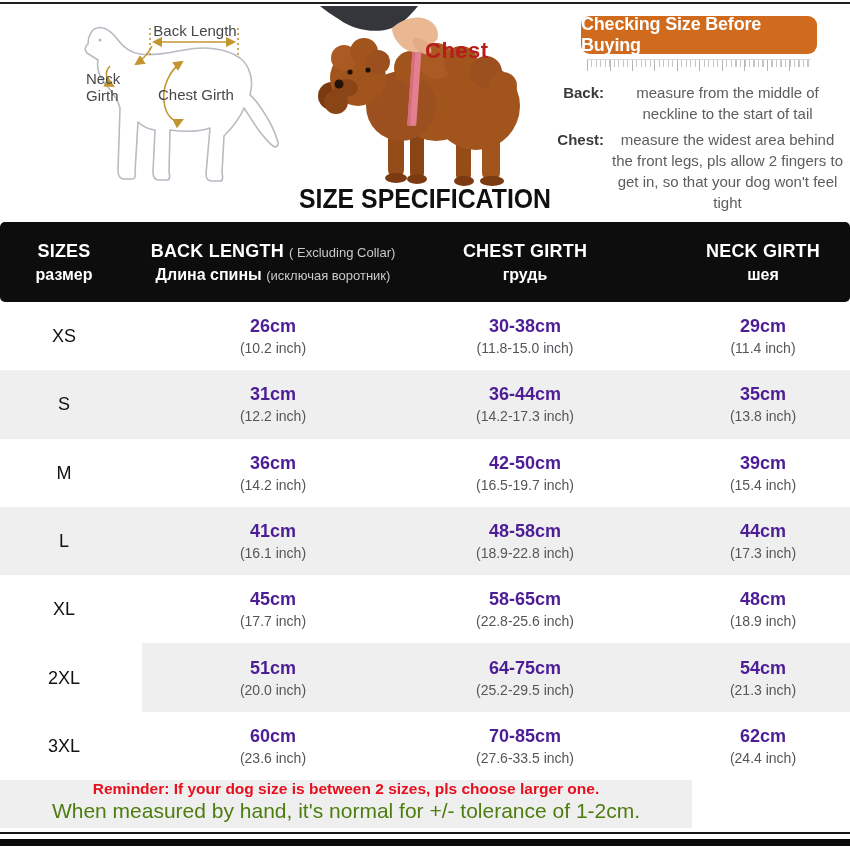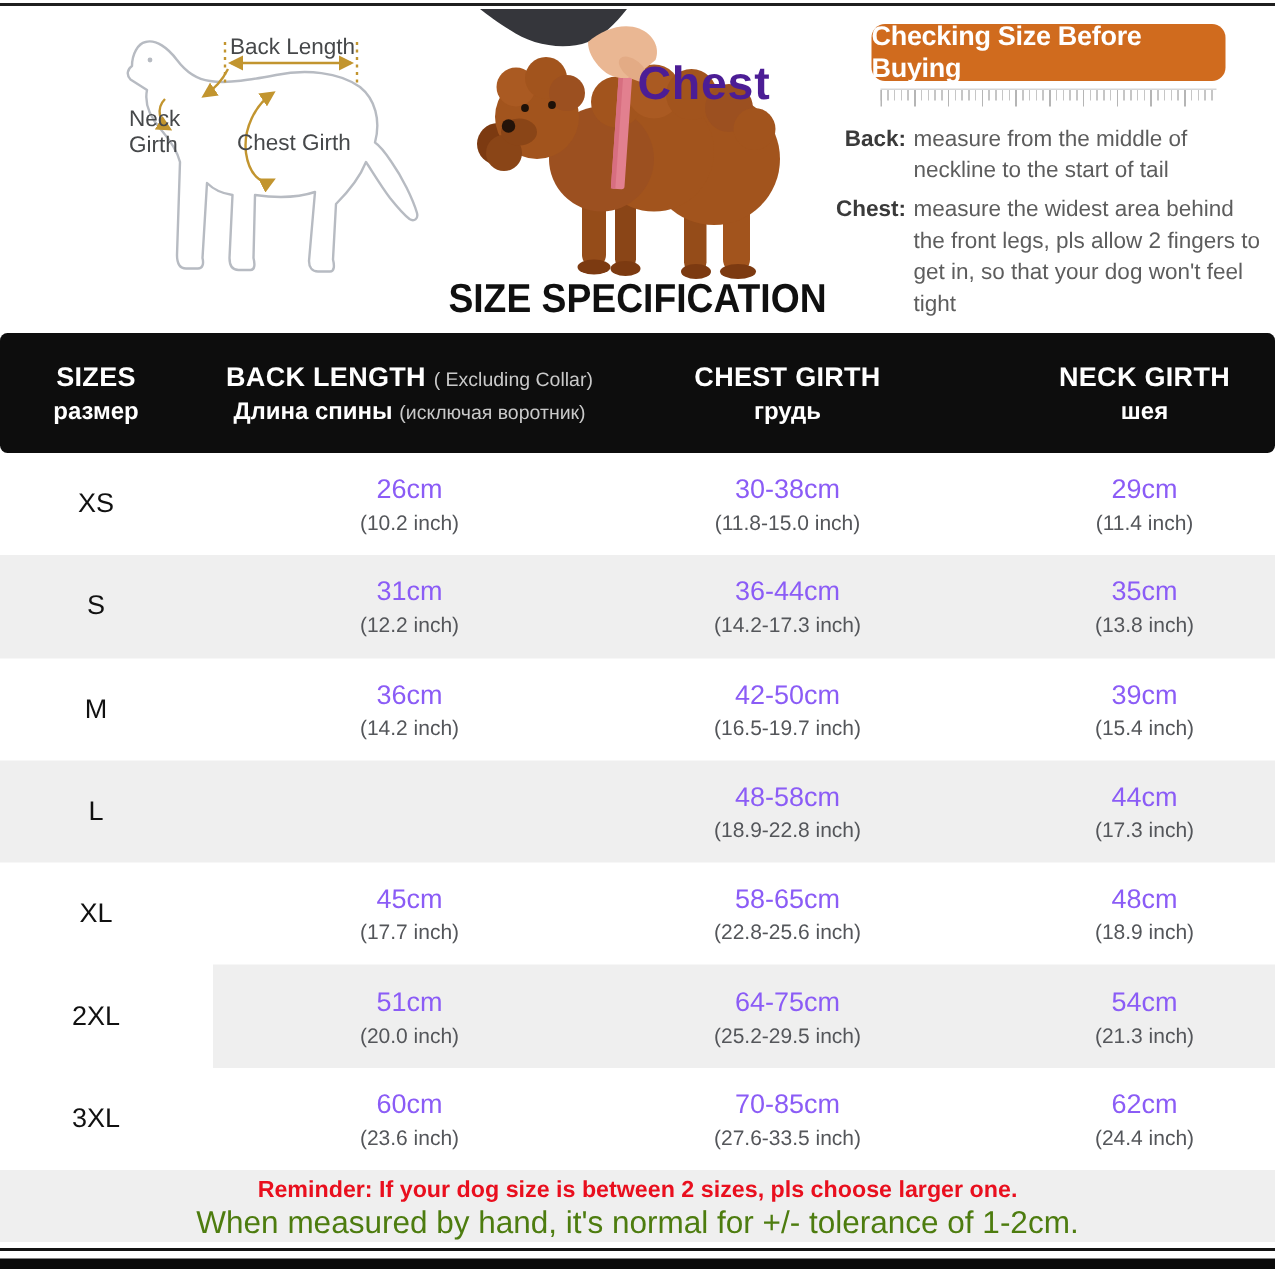--- a/index.html
+++ b/index.html
@@ -7,36 +7,36 @@
           font-family:"Liberation Sans", sans-serif; color:#1a1a1a; }
 
   .top-rule { position:absolute; top:2px; left:0; width:850px; height:2px; background:#1f1f1f; }
 
   
   .hero { position:absolute; top:4px; left:0; width:850px; height:180px; }
   .diagram { position:absolute; left:12px; top:6px; }
   svg text { font-family:"Liberation Sans", sans-serif; }
 
   .photo { position:absolute; left:306px; top:2px; width:245px; height:180px; }
-  .chest-label { position:absolute; left:119px; top:32px; font-size:31px; font-weight:bold;
-                 color:#4c1d95; letter-spacing:0.5px; }
+  .chest-label { position:absolute; left:119px; top:32px; font-size:22px; font-weight:bold;
+                 color:#b91c1c; letter-spacing:0.5px; }
 
   .info { position:absolute; left:552px; top:12px; width:294px; }
   .btn { width:236px; height:38px; margin:0 auto; background:#d06b1e; border-radius:9px;
          color:#fff; font-size:18px; font-weight:600; letter-spacing:-0.2px;
          display:flex; align-items:center; justify-content:center; cursor:pointer; }
   .ruler { width:224px; height:13px; margin:5px auto 9px; position:relative;
            border-top:1px solid #d6d6d6; }
   .ruler::before { content:""; position:absolute; left:0; right:0; top:0; height:7px;
            background:repeating-linear-gradient(90deg,#c6c6c6 0 1px,transparent 1px 4.5px); }
   .ruler::after  { content:""; position:absolute; left:0; right:0; top:0; height:11px;
            background:repeating-linear-gradient(90deg,#b5b5b5 0 1px,transparent 1px 22.5px); }
   .tip { display:flex; font-size:15px; line-height:21px; color:#5d5d5d; margin-bottom:5px; }
   .tip-term { min-width:52px; text-align:right; font-weight:700; color:#3a3a3a; margin-right:5px; }
-  .tip-text { width:252px; }
+  .tip-text { width:252px;text-align:center; }
 
   
   .title { position:absolute; top:184px; left:0; width:850px; text-align:center;
            font-size:27px; font-weight:800; color:#101010; transform:scaleX(0.92); }
 
   
   .thead { position:absolute; top:222px; left:0; width:850px; height:80px;
            background:#0d0d0d; border-radius:5px; }
   .hcell { position:absolute; top:0; height:100%; transform:translateX(-50%);
            display:flex; flex-direction:column; justify-content:center; align-items:center;
@@ -47,26 +47,26 @@
 
   .tbody { position:absolute; top:302px; left:0; width:850px; height:478px;
            display:grid; grid-template-rows:repeat(7,1fr); }
   .trow { position:relative; }
   .trow.alt { background:#efefef; }
   .trow.alt-partial::after { content:""; position:absolute; left:142px; right:0; top:0; bottom:0;
            background:#efefef; z-index:0; }
   .cell { position:absolute; top:50%; transform:translate(-50%,-50%); text-align:center;
           z-index:1; white-space:nowrap; }
   .size { font-size:18px; font-weight:400; color:#111; }
-  .cm { font-size:18px; font-weight:400; color:#8b5cf6; margin-bottom:3px; }
+  .cm { font-size:18px; font-weight:700; color:#4c1d95; margin-bottom:3px; }
   .in { font-size:14px; color:#54565a; }
 
   
-  .reminder { position:absolute; top:780px; left:0; width:850px; height:48px; background:#efefef;
-              display:flex; flex-direction:column; justify-content:flex-end; align-items:center; gap:1px; }
+  .reminder { position:absolute; top:780px; left:0; width:692px; height:48px; background:#efefef;
+              display:flex; flex-direction:column; justify-content:flex-start; align-items:center; gap:1px; }
   .rem-red  { color:#e90f1e; font-weight:700; font-size:15.5px; }
   .rem-gray { color:#4d7c0f; font-size:21px; }
   .rule-thin  { position:absolute; top:832px; left:0; width:850px; height:2px; background:#141414; }
   .rule-thick { position:absolute; top:839px; left:0; width:850px; height:7px; background:#0a0a0a; }
 </style>
 </head>
 <body>
 
 <div class="page">
 
@@ -246,20 +246,24 @@
           <div class="in">(16.5-19.7 inch)</div>
         </div>
       <div class="cell" style="left:763px">
         <div class="cm">39cm</div>
           <div class="in">(15.4 inch)</div>
         </div>
     </div>
 
     <div class="trow alt">
       <div class="cell size" style="left:64px">L</div>
+      <div class="cell" style="left:273px">
+        <div class="cm">41cm</div>
+          <div class="in">(16.1 inch)</div>
+        </div>
       <div class="cell" style="left:525px">
         <div class="cm">48-58cm</div>
           <div class="in">(18.9-22.8 inch)</div>
         </div>
       <div class="cell" style="left:763px">
         <div class="cm">44cm</div>
           <div class="in">(17.3 inch)</div>
         </div>
     </div>
 

